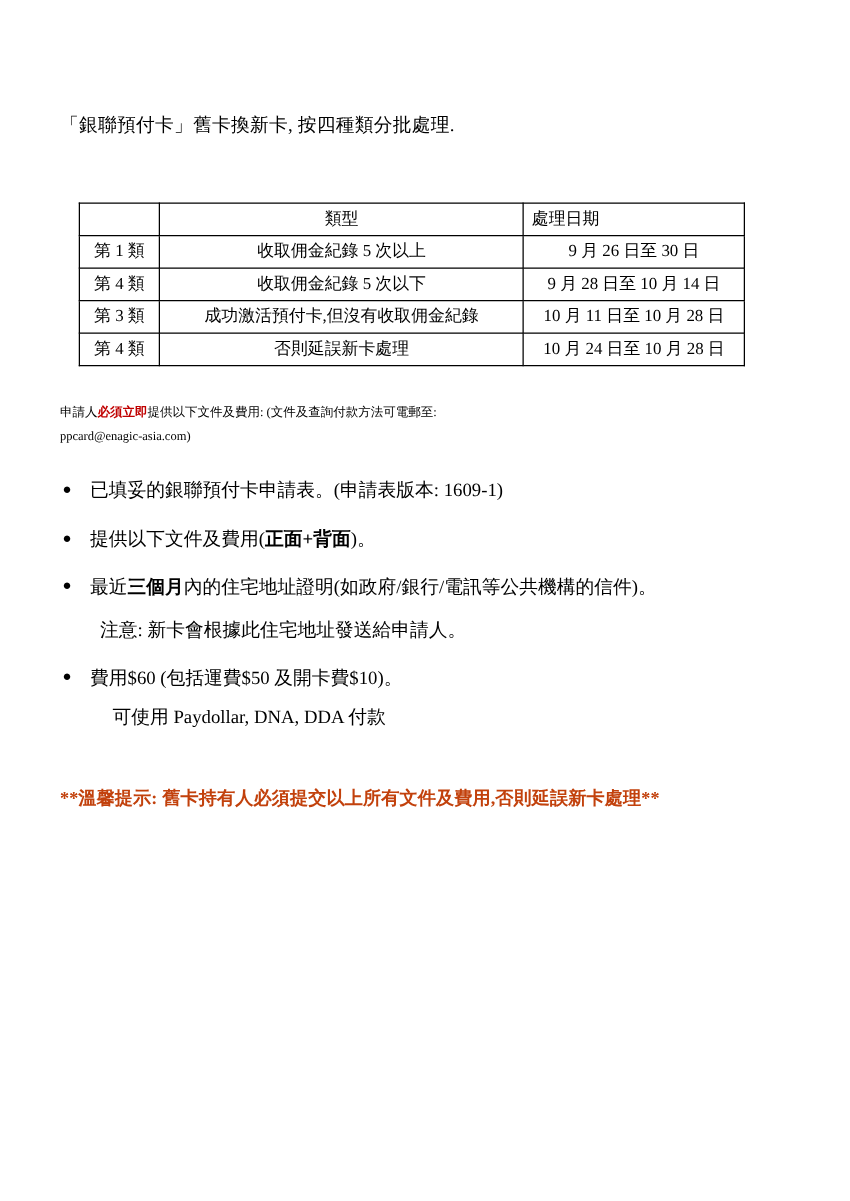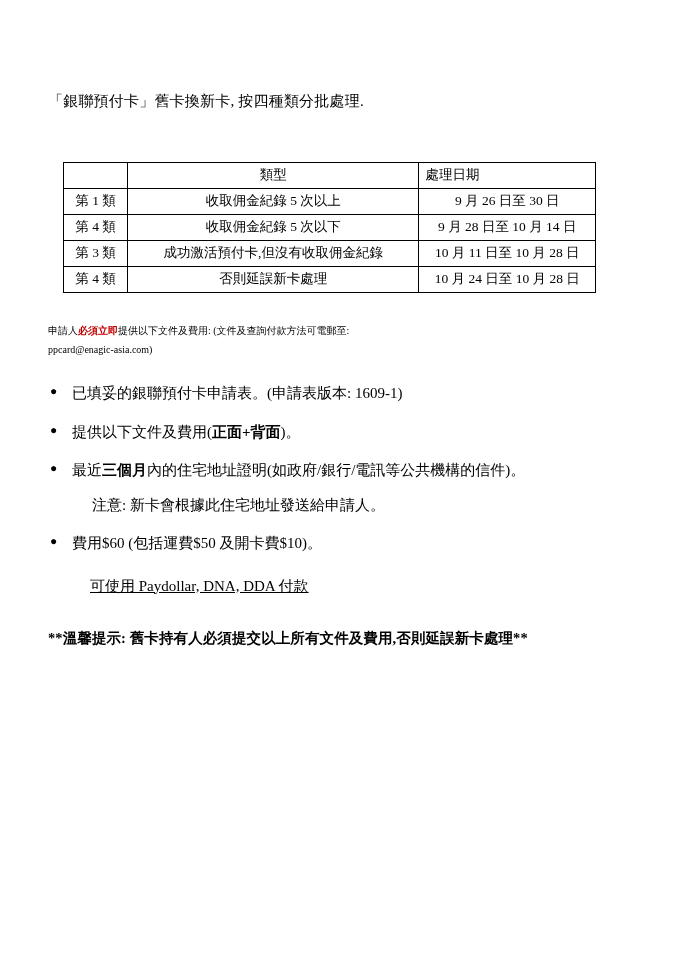--- a/index.html
+++ b/index.html
@@ -93,38 +93,37 @@
   }
   ul.doc-list > li .bullet {
     position: absolute;
     left: -22px;
     top: 0px;
     font-size: 12px;
     line-height: 1.55;
   }
   .note-line {
     margin-top: 12px;
-    margin-left: 20px;
+    margin-left: 8px;
     line-height: 1.5;
   }
   .pay-line {
-    margin-top: 20px;
+    margin-top: 8px;
     margin-left: 18px;
     line-height: 1.5;
-    text-decoration: underline;
   }
   b.bold { font-weight: bold; }
 
   .warning {
     position: absolute;
     left: 48px;
     top: 629px;
     font-size: 14.5px;
     font-weight: bold;
-    color: #000000;
+    color: #c2410c;
     letter-spacing: 0.1px;
   }
 </style>
 </head>
 <body>
 
 <div class="page">
 
   <div class="intro">「銀聯預付卡」舊卡換新卡, 按四種類分批處理.</div>
 

